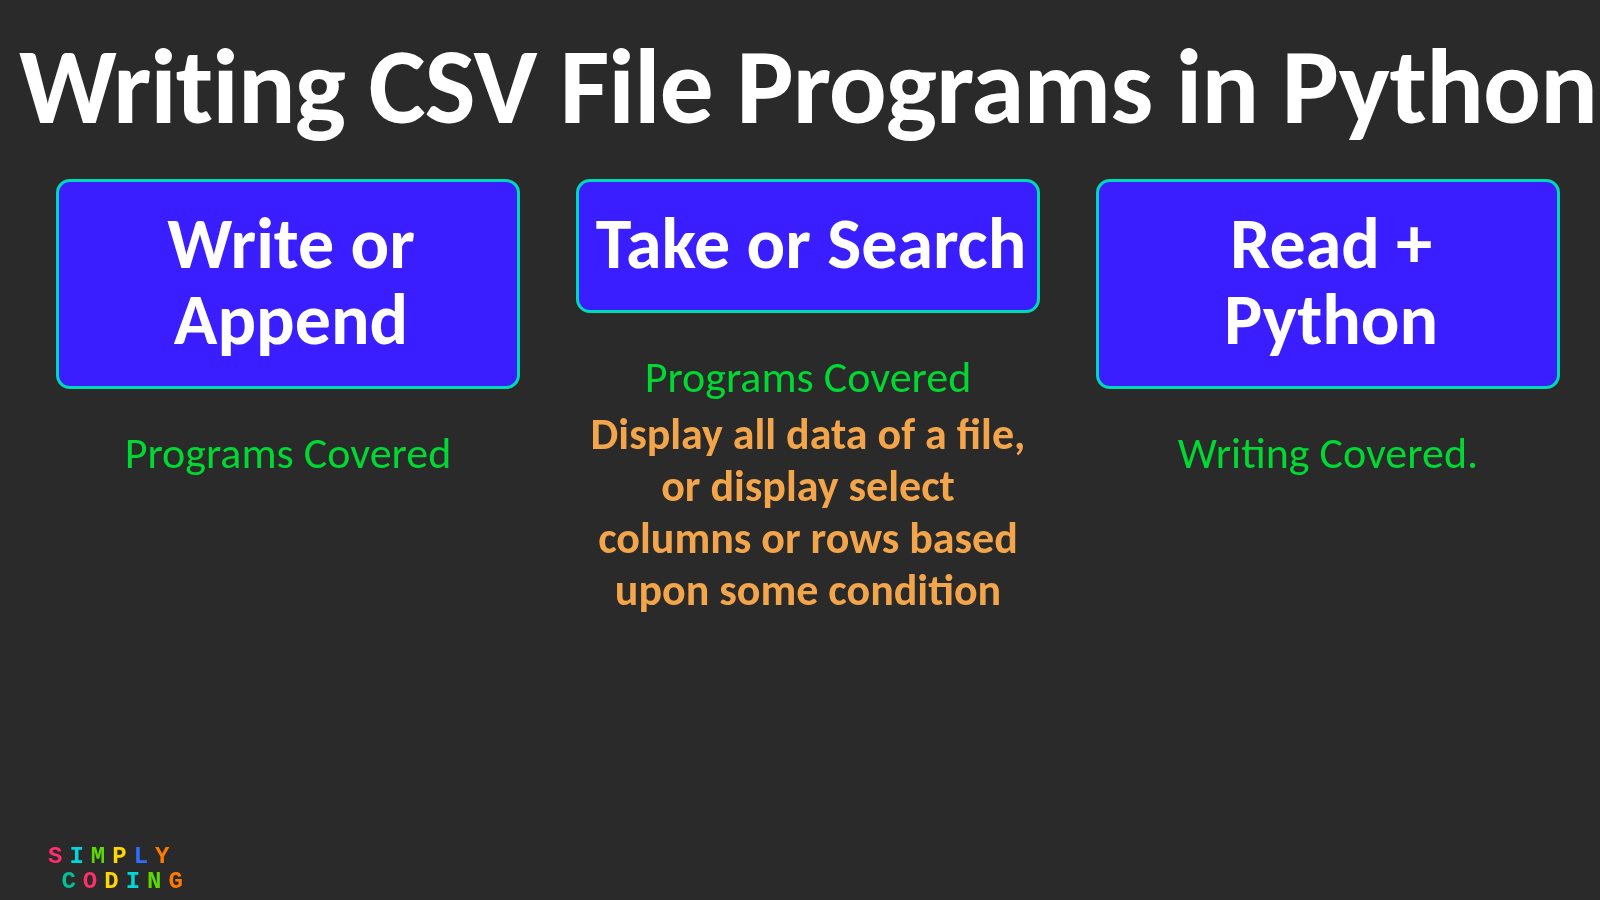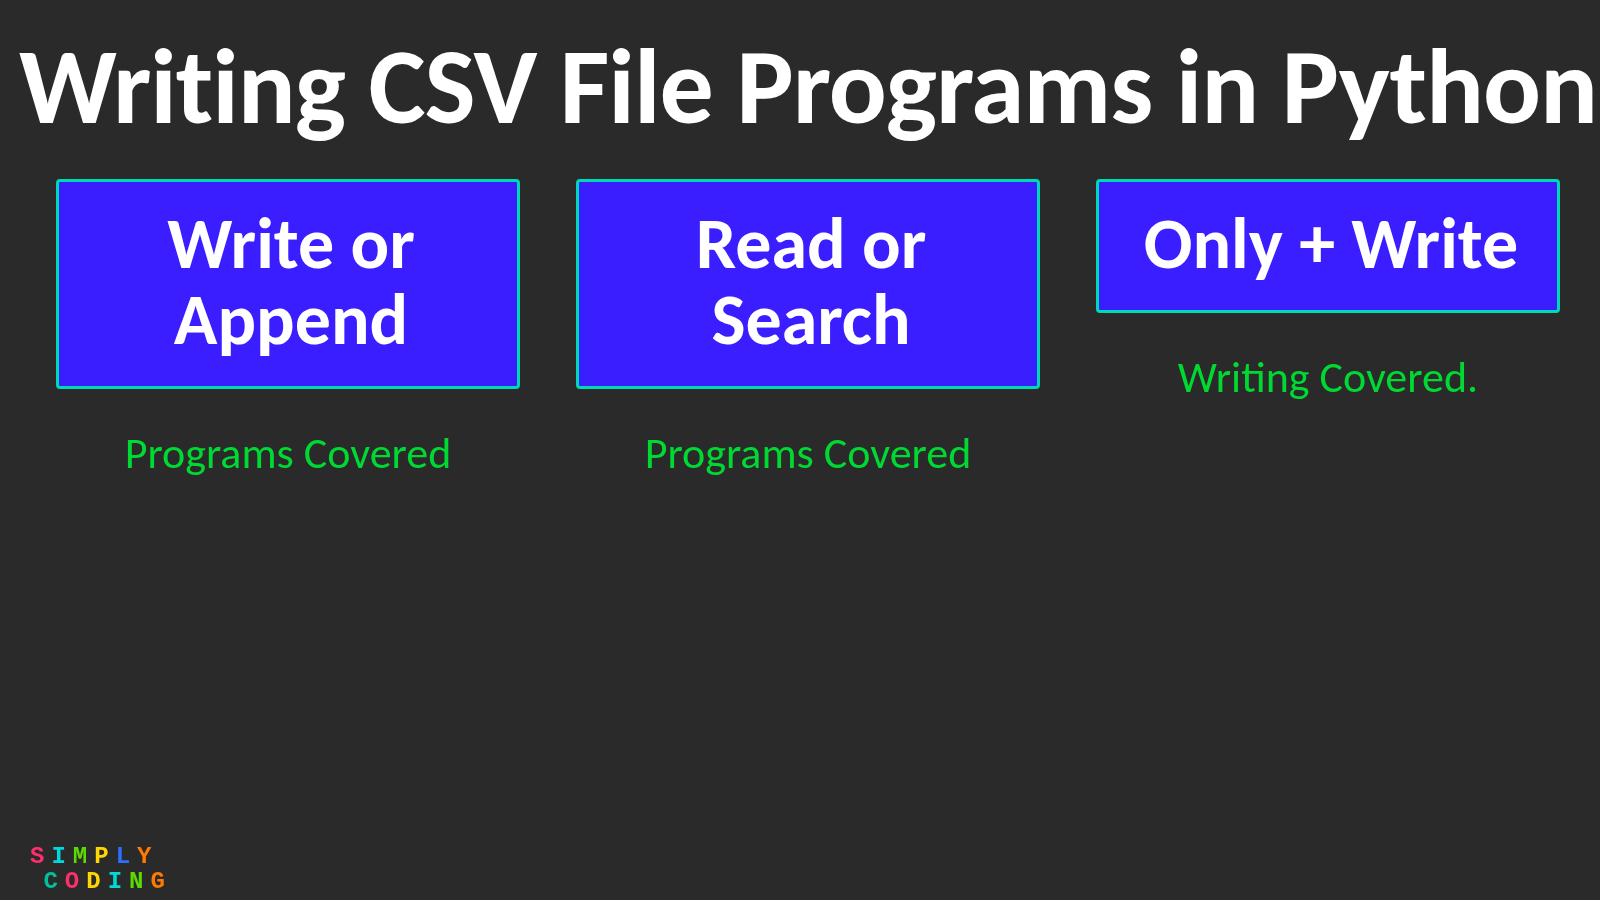--- a/index.html
+++ b/index.html
@@ -30,21 +30,21 @@
   .col {
     flex: 1;
     display: flex;
     flex-direction: column;
     align-items: center;
   }
   .card {
     width: 100%;
     background: #3a1eff;
     border: 3px solid #00d9b8;
-    border-radius: 4px;
+    border-radius: 14px;
     color: #ffffff;
     font-size: 72px;
     font-weight: 700;
     text-align: center;
     line-height: 1.05;
     padding: 24px 10px 28px 16px;
   }
   .subhead {
     color: #00d932;
     font-size: 44px;
@@ -56,21 +56,21 @@
   .desc {
     color: #f2a54a;
     font-size: 44px;
     font-weight: 600;
     text-align: center;
     line-height: 1.18;
     margin-top: 4px;
   }
   .logo {
     position: absolute;
-    left: 10px;
+    left: 28px;
     bottom: 8px;
     font-family: "Courier New", monospace;
     font-weight: 900;
     font-size: 24px;
     letter-spacing: -1px;
     line-height: 0.85;
     user-select: none;
   }
   .logo .r1 { display:block; }
   .logo .r2 { display:block; }
@@ -88,26 +88,27 @@
 <h1 class="title">Writing CSV File Programs in Python</h1>
 
 <div class="columns">
 
   <div class="col">
     <div class="card">Write or Append</div>
     <div class="subhead">Programs Covered</div>
   </div>
 
   <div class="col">
-    <div class="card">Read or Search</div>
+    <div class="card">Take or Search</div>
     <div class="subhead">Programs Covered</div>
+    <div class="desc">Display all data of a file, or display select columns or rows based upon some condition</div>
   </div>
 
   <div class="col">
-    <div class="card">Only + Write</div>
+    <div class="card">Read + Python</div>
     <div class="subhead">Writing Covered.</div>
   </div>
 
 </div>
 
 <div class="logo">
   <span class="r1">
     <span class="c-pink">S</span><span class="c-cyan">I</span><span class="c-green">M</span><span class="c-yellow">P</span><span class="c-blue">L</span><span class="c-orange">Y</span>
   </span>
   <span class="r2">

